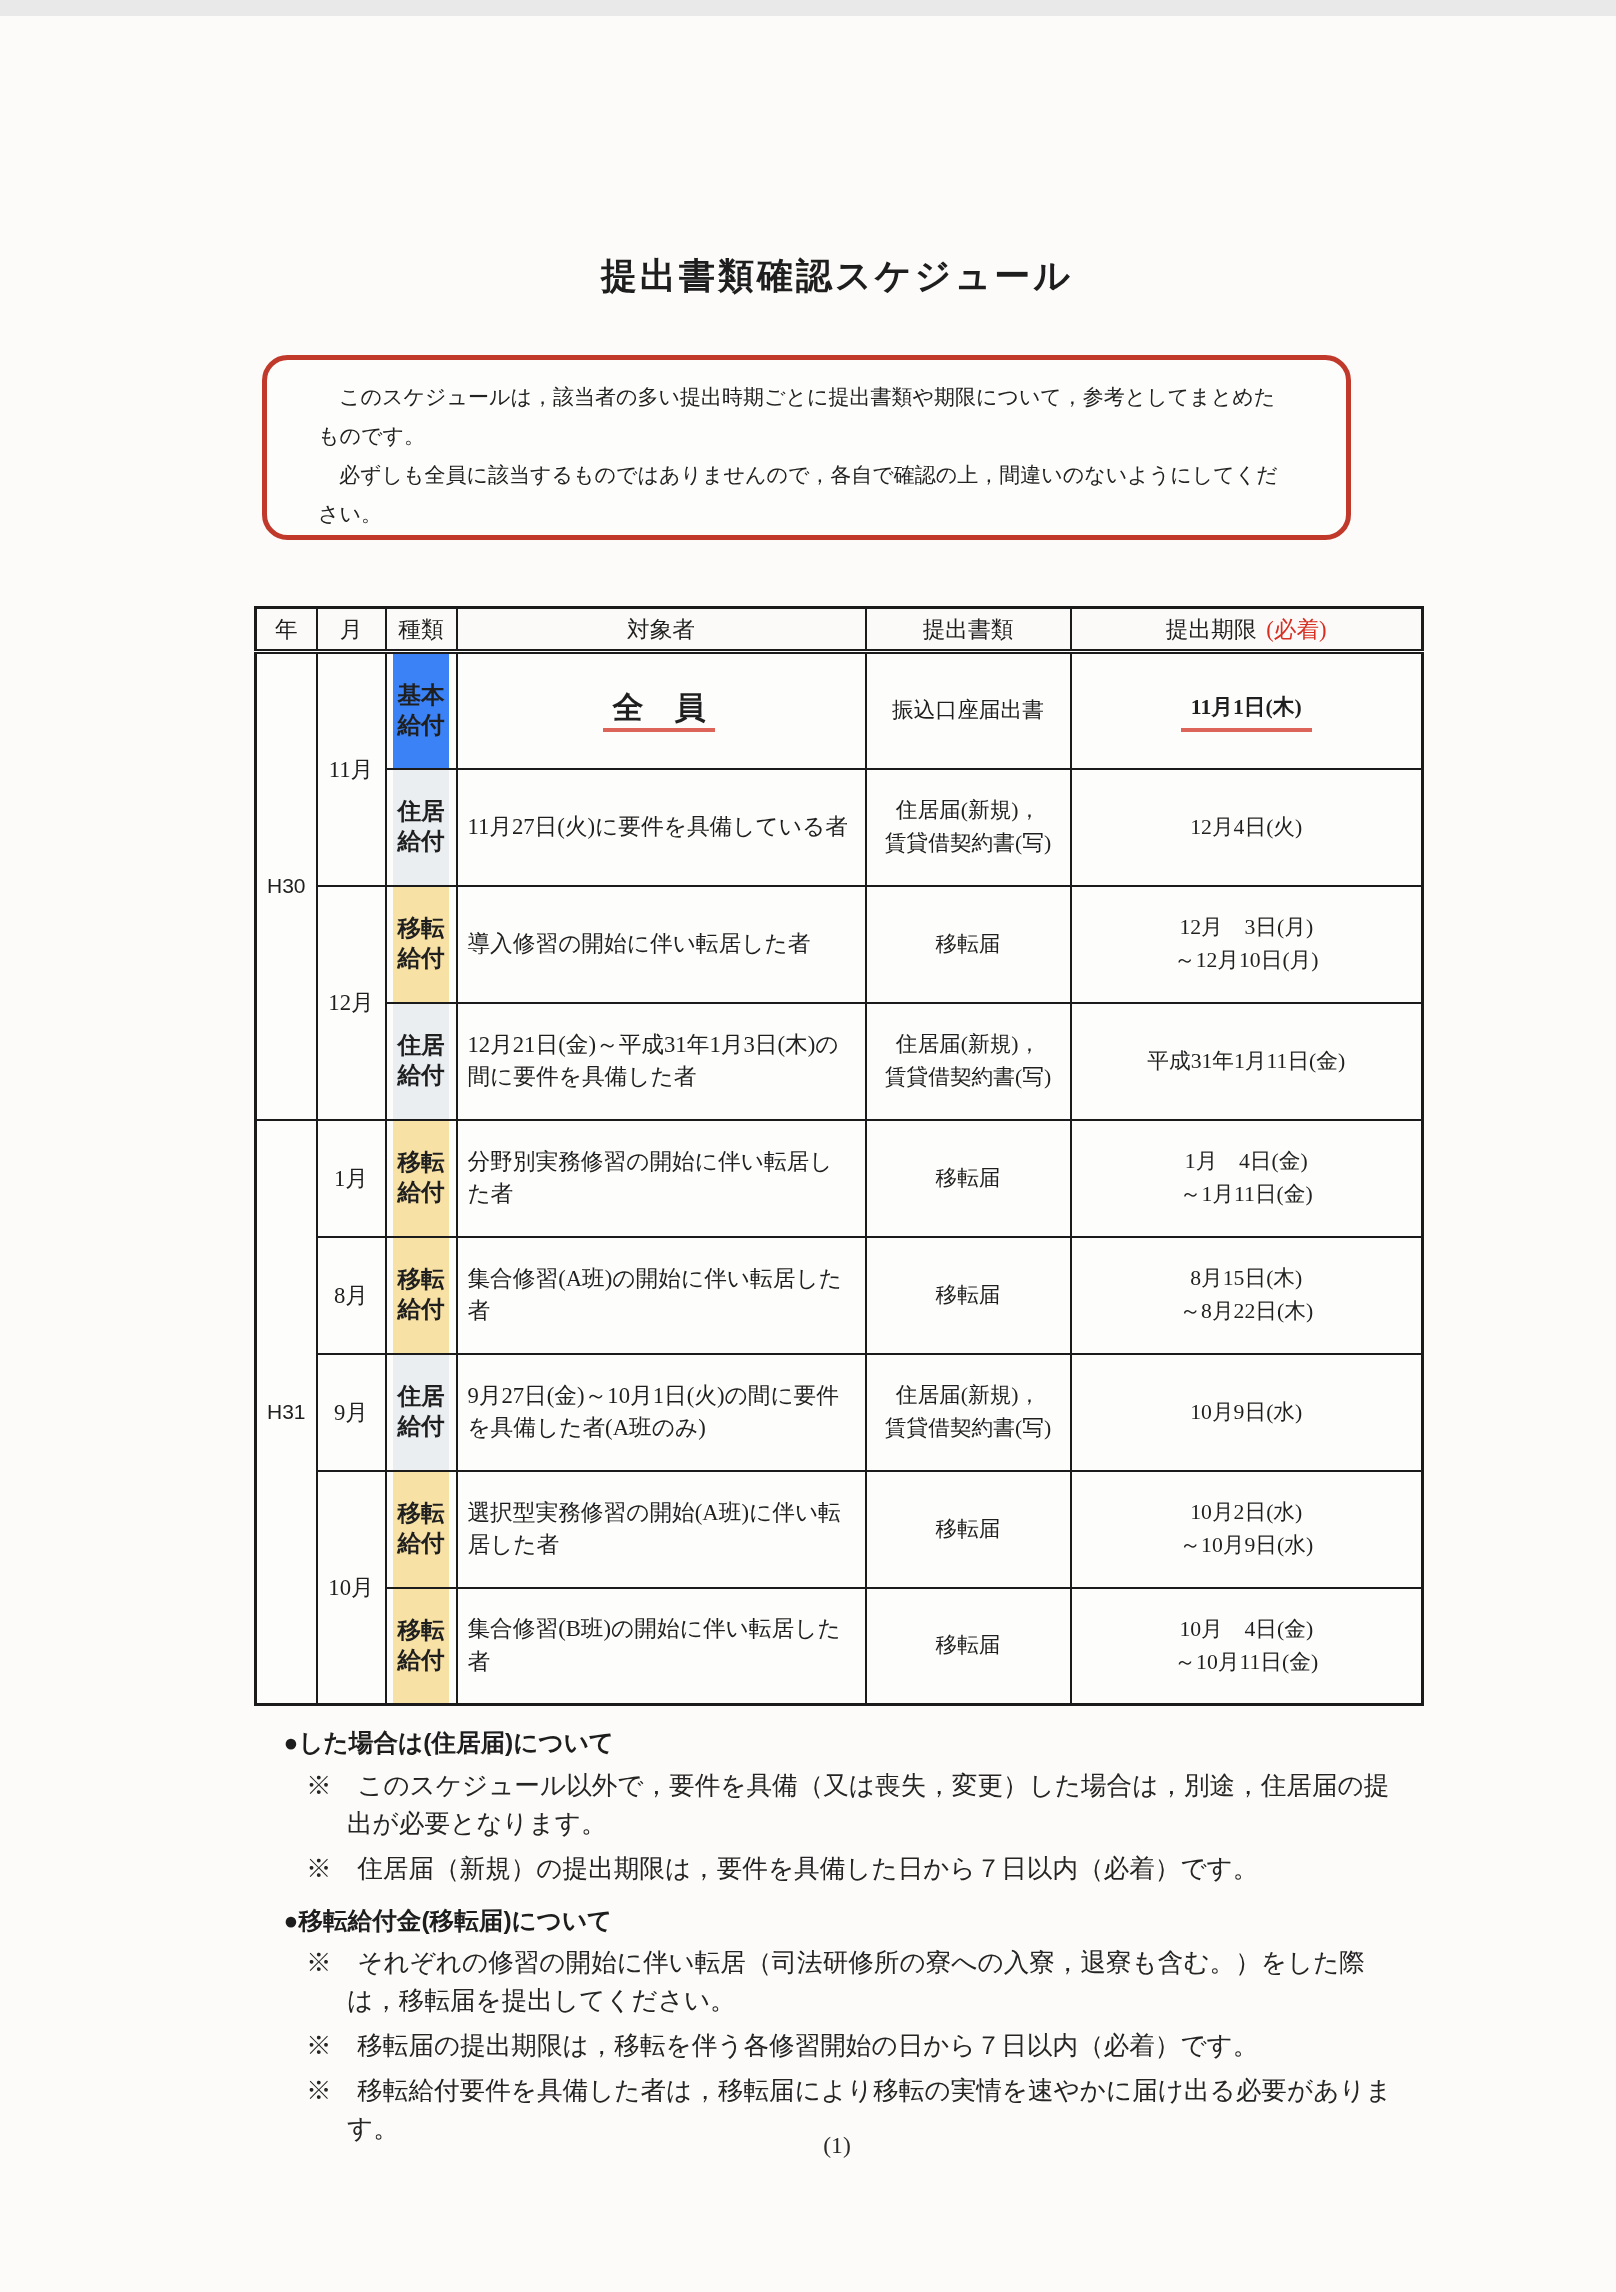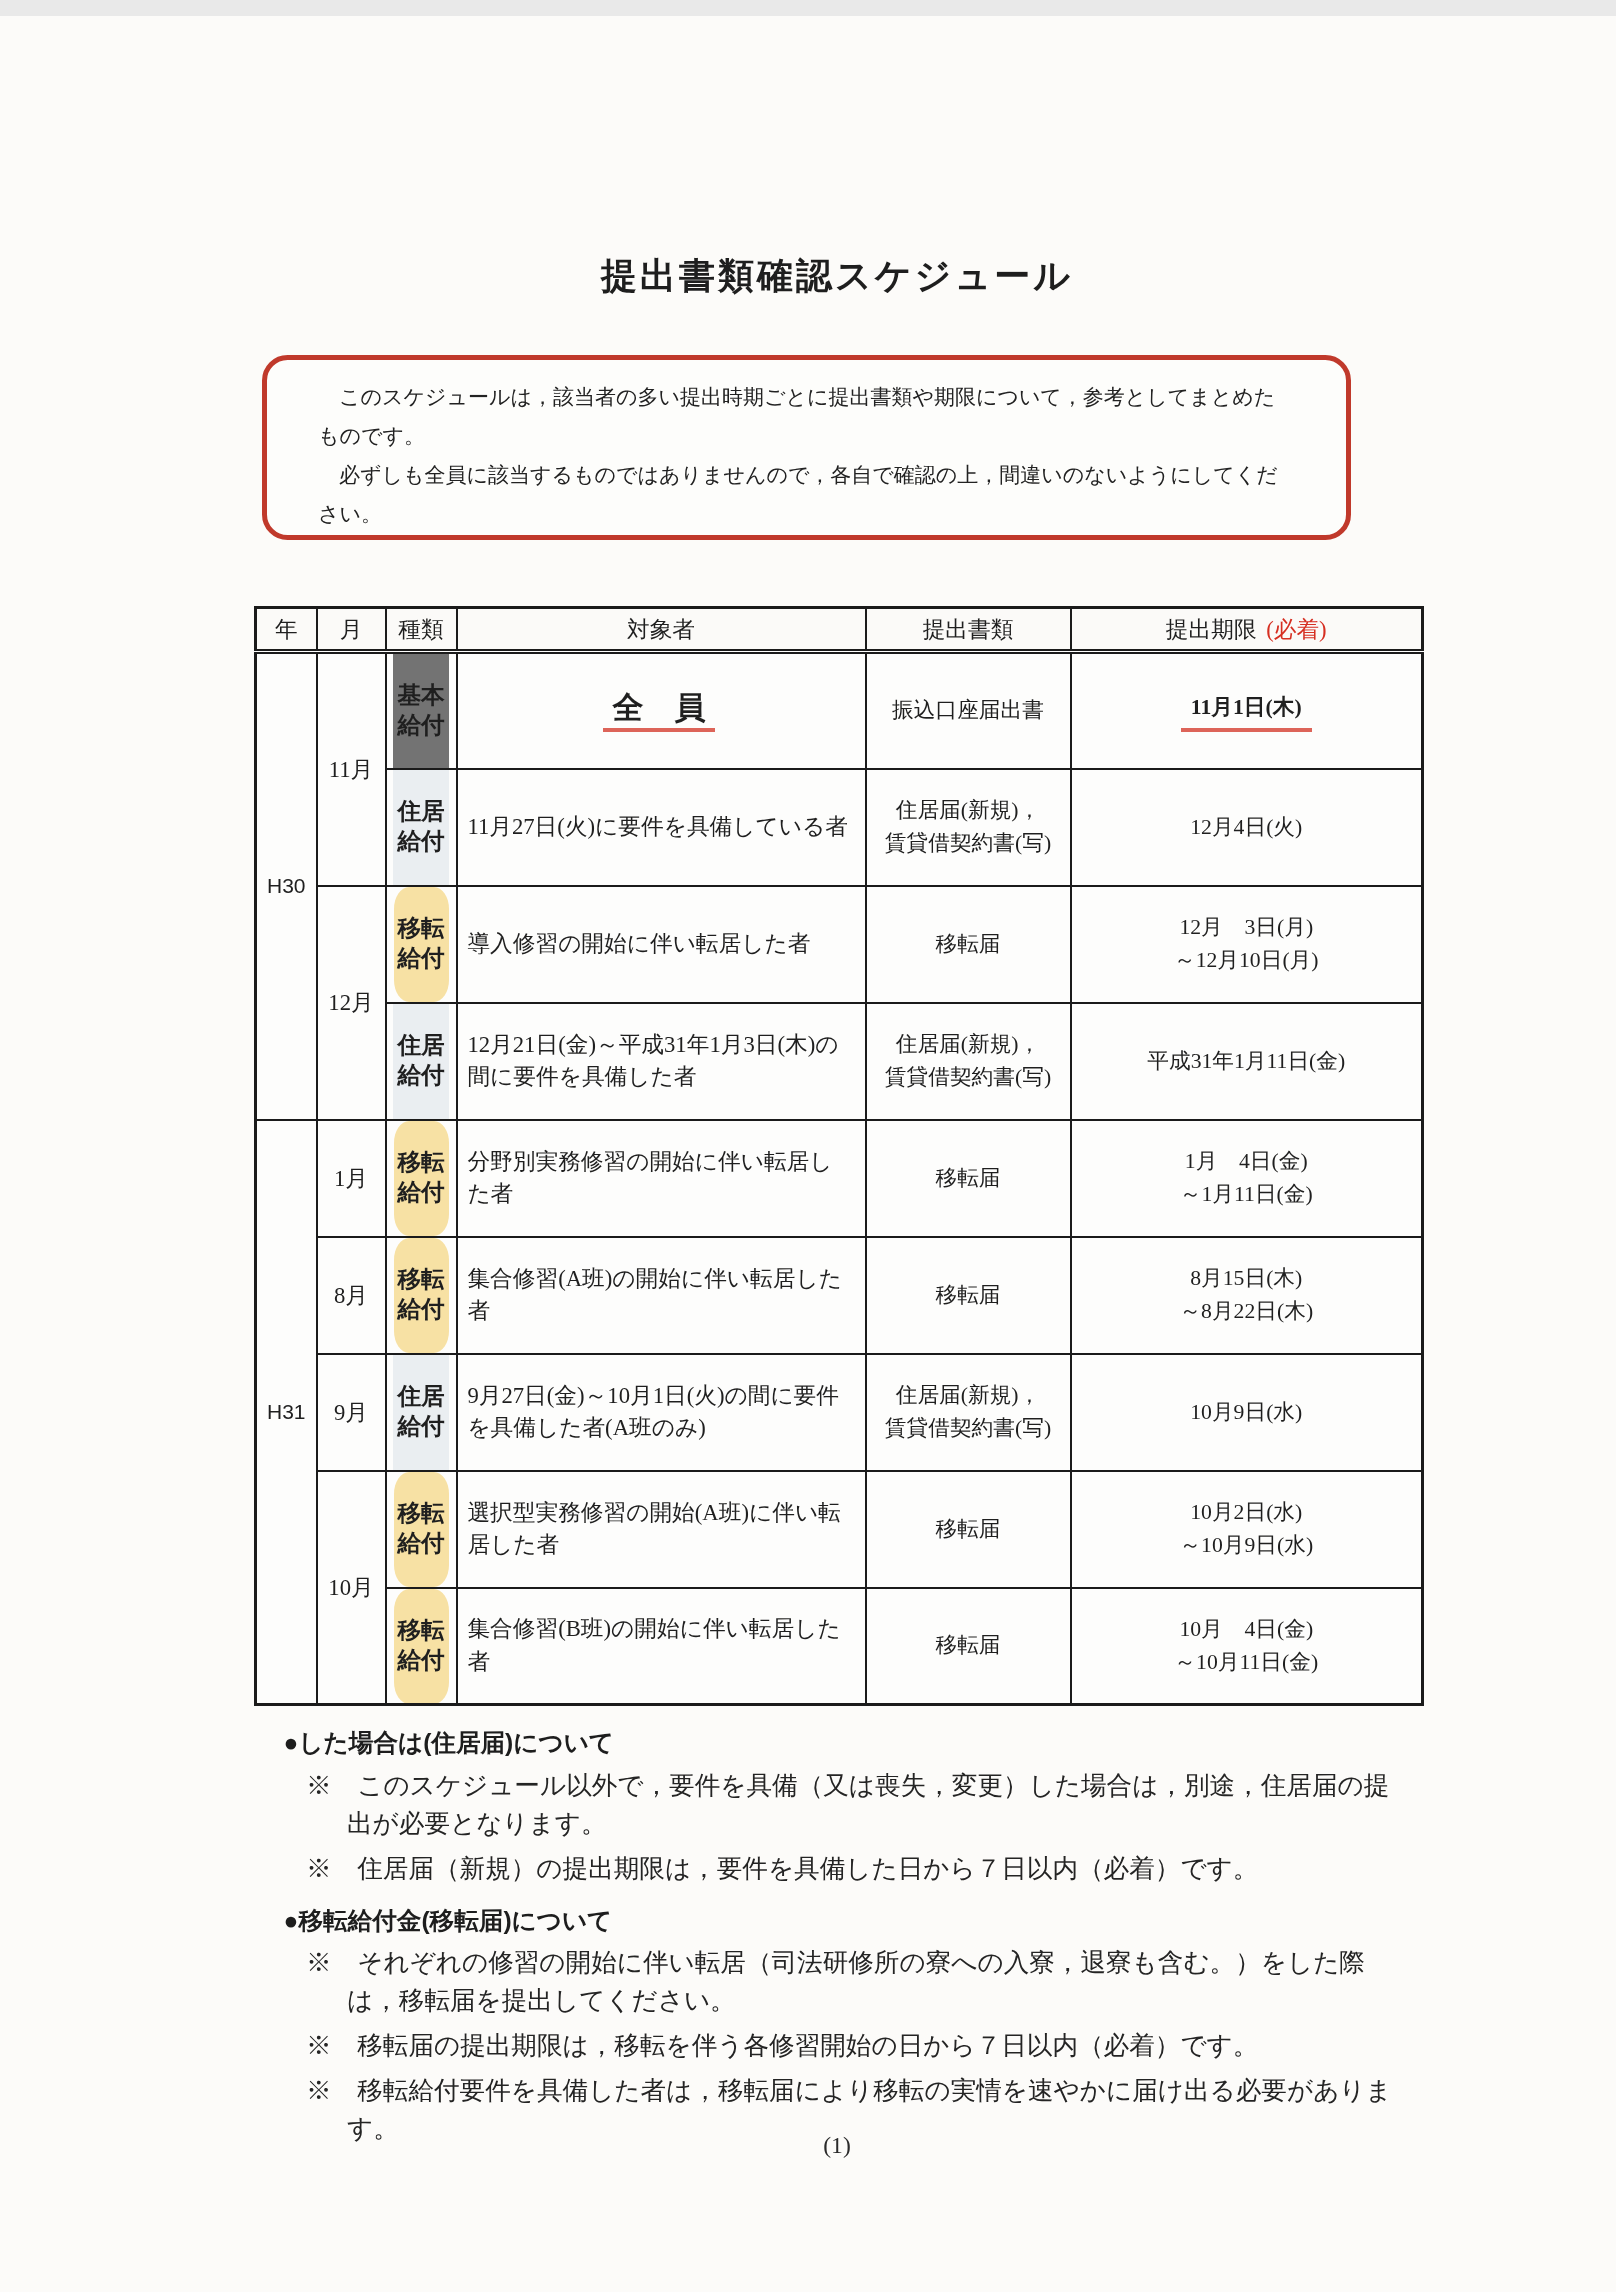--- a/index.html
+++ b/index.html
@@ -89,23 +89,23 @@
   td.month-cell { text-align: center; font-size: 22.7px; }
   td.type-cell {
     text-align: center;
     font-family: "Liberation Sans", sans-serif;
     font-weight: bold;
     font-size: 23.6px;
     line-height: 29.6px;
     padding: 0 6.9px;
     background-clip: content-box;
   }
-  .type-basic      { background-color: #737373; }
+  .type-basic      { background-color: #3b82f6; }
   .type-housing    { background-color: #eaeef1; }
-  .type-relocation { background-color: #f7e1a4; border-radius: 23px; }
+  .type-relocation { background-color: #f7e1a4; }
 
   td.target-cell {
     text-align: left;
     font-size: 22.7px;
     line-height: 32.5px;
     padding: 5.9px 13.8px 5.9px 9.9px;
   }
   td.target-cell.center { text-align: center; }
   td.docs-cell, td.deadline-cell {
     text-align: center;

